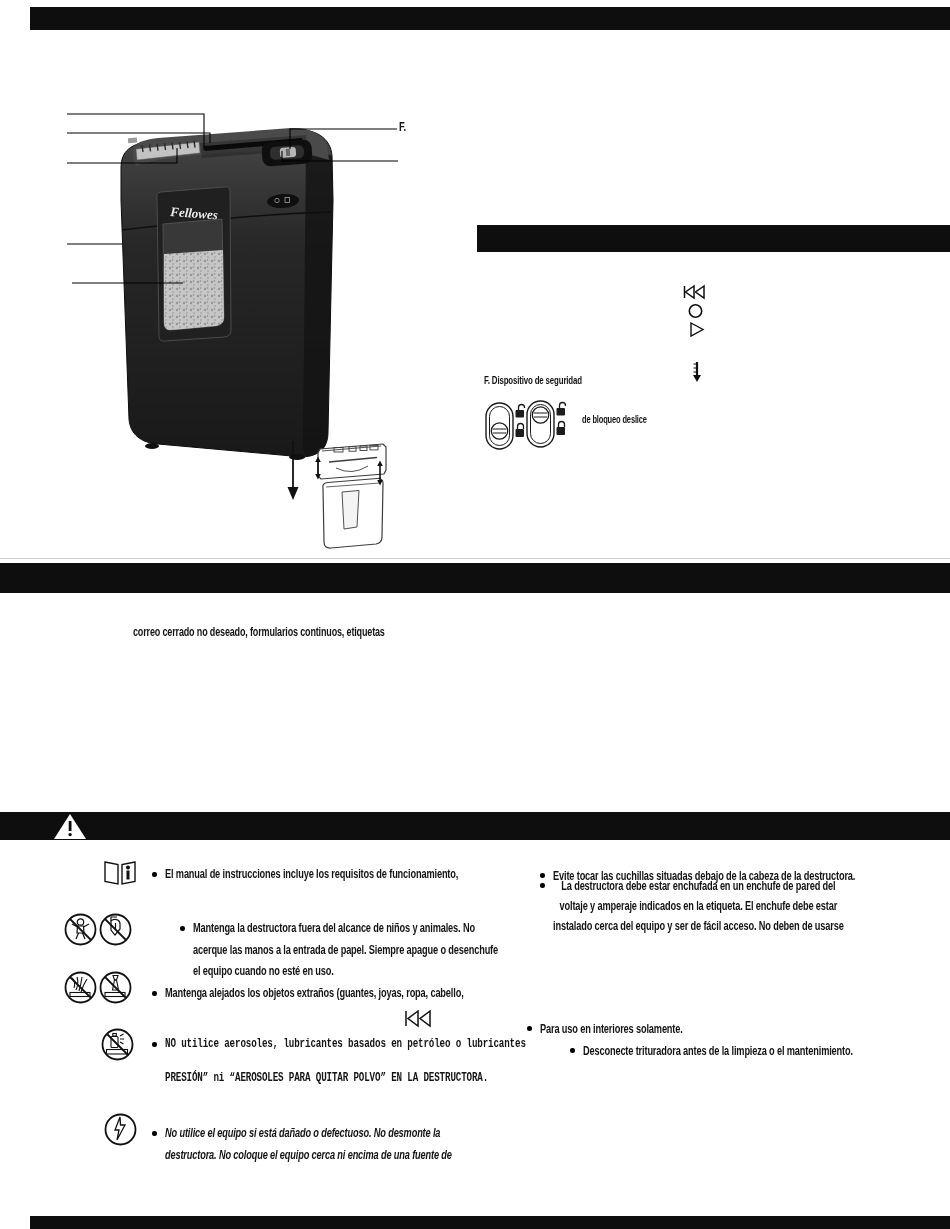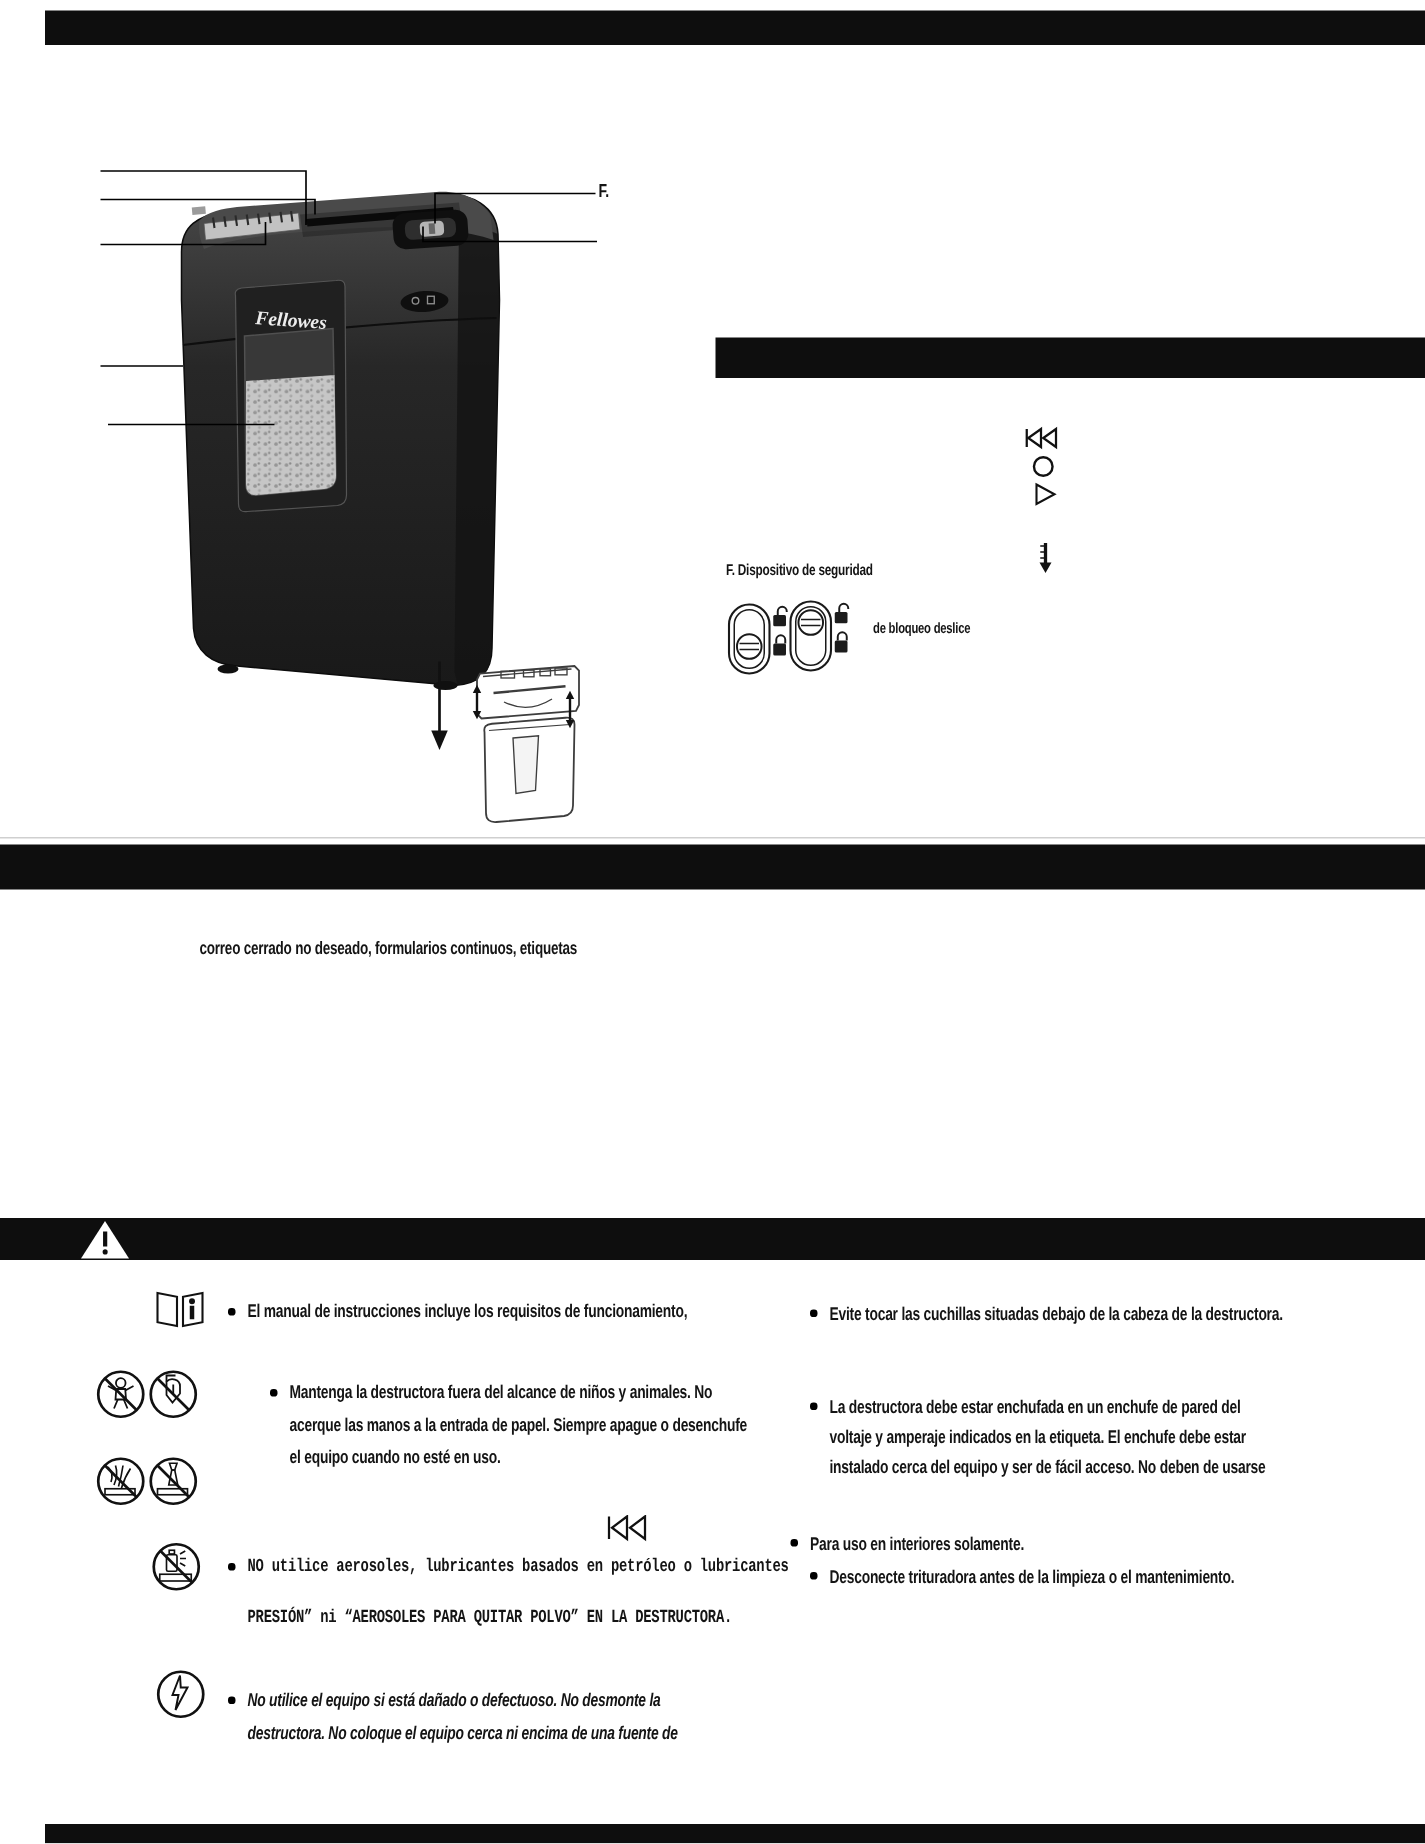--- a/index.html
+++ b/index.html
@@ -262,45 +262,49 @@
   <div class="witem lcol" style="left:165px;top:864px;">
     <span class="dot"></span>
     <div class="tline">El manual de instrucciones incluye los requisitos de funcionamiento,</div>
   </div>
   <div class="witem lcol" style="left:165px;top:918px;margin-left:28px;">
     <span class="dot"></span>
     <div class="tline">Mantenga la destructora fuera del alcance de niños y animales. No</div>
     <div class="tline">acerque las manos a la entrada de papel. Siempre apague o desenchufe</div>
     <div class="tline">el equipo cuando no esté en uso.</div>
   </div>
+  <div class="witem lcol" style="left:165px;top:983px;">
+    <span class="dot"></span>
+    <div class="tline">Mantenga alejados los objetos extraños (guantes, joyas, ropa, cabello,</div>
+  </div>
   <div class="witem lcol" style="left:165px;top:1034px;font-family:Liberation Mono, monospace;">
     <span class="dot"></span>
     <div class="tline">NO utilice aerosoles, lubricantes basados en petróleo o lubricantes</div>
   </div>
   <div class="witem lcol" style="left:165px;top:1068px;font-family:Liberation Mono, monospace;">
     <div class="tline">PRESIÓN” ni “AEROSOLES PARA QUITAR POLVO” EN LA DESTRUCTORA.</div>
   </div>
   <div class="witem lcol" style="left:165px;top:1123px;font-style:italic;">
     <span class="dot"></span>
     <div class="tline">No utilice el equipo si está dañado o defectuoso. No desmonte la</div>
     <div class="tline">destructora. No coloque el equipo cerca ni encima de una fuente de</div>
   </div>
 
   <div class="witem rcol" style="left:553px;top:866px;">
     <span class="dot" style="top:7px;"></span>
     <div class="tline">Evite tocar las cuchillas situadas debajo de la cabeza de la destructora.</div>
   </div>
-  <div class="witem rcol" style="left:553px;top:928px;">
+  <div class="witem rcol" style="left:553px;top:876px;text-align:center;">
     <span class="dot" style="top:7px;"></span>
     <div class="tline">La destructora debe estar enchufada en un enchufe de pared del</div>
     <div class="tline">voltaje y amperaje indicados en la etiqueta. El enchufe debe estar</div>
     <div class="tline">instalado cerca del equipo y ser de fácil acceso. No deben de usarse</div>
   </div>
   <div class="witem rcol" style="left:540px;top:1019px;">
     <span class="dot" style="top:7px;"></span>
     <div class="tline">Para uso en interiores solamente.</div>
   </div>
-  <div class="witem rcol" style="left:553px;top:1041px;">
+  <div class="witem rcol" style="left:583px;top:1041px;">
     <span class="dot" style="top:7px;"></span>
     <div class="tline">Desconecte trituradora antes de la limpieza o el mantenimiento.</div>
   </div>
 
 </div>
 
 </body></html>

